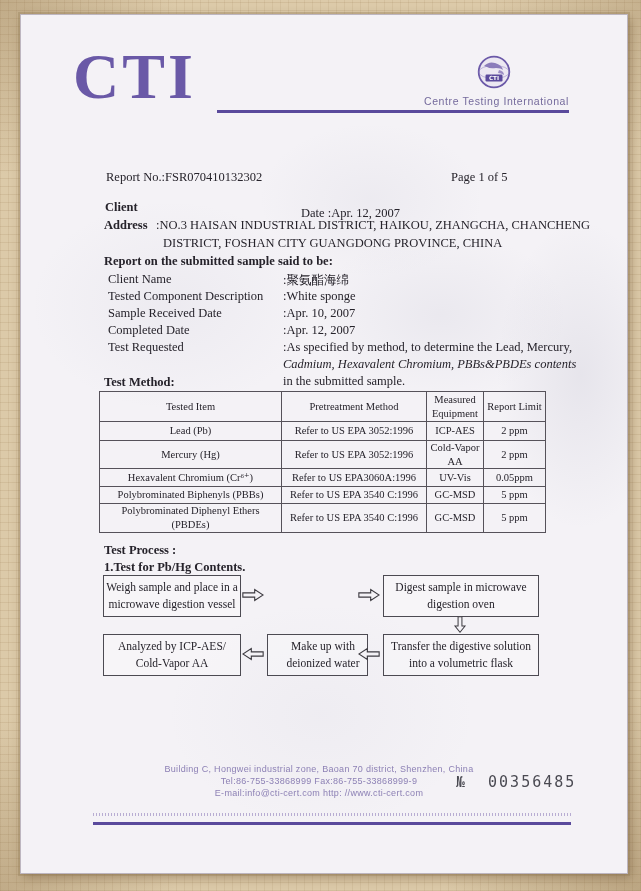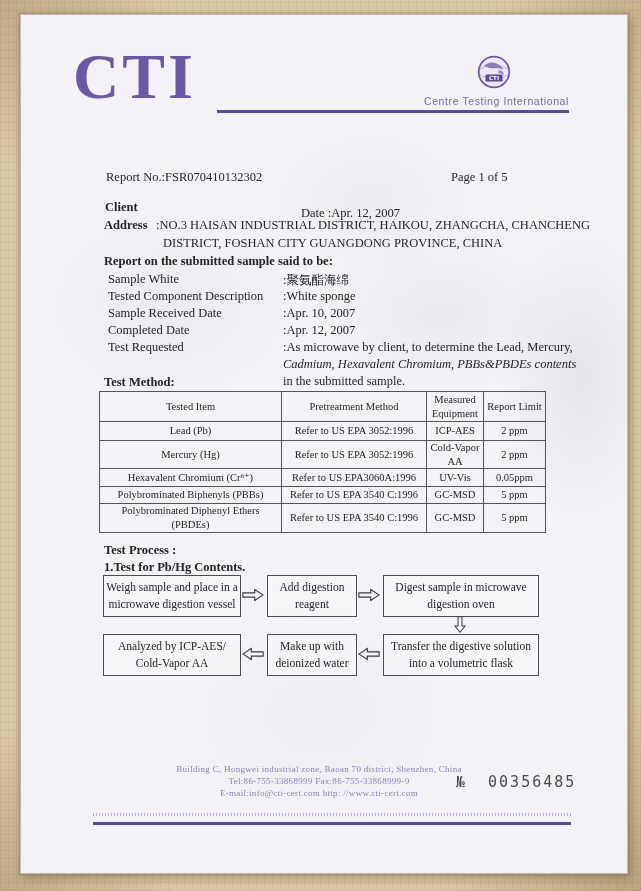--- a/index.html
+++ b/index.html
@@ -52,21 +52,21 @@
   table.method th, table.method td{
     border:1px solid #56525a;text-align:center;vertical-align:middle;
     padding:0 2px;font-weight:normal;line-height:1.3;
   }
   .flowbox{
     border:1.4px solid #4c4a52;background:rgba(255,255,255,0.25);
     display:flex;align-items:center;justify-content:center;text-align:center;
     font-size:11.5px;line-height:1.45;color:#26232b;
   }
   .footer-line{
-    font-family:Liberation Serif, serif;
+    font-family:Liberation Sans, sans-serif;
     font-size:9px;color:#8d81b5;text-align:center;width:440px;left:78px;letter-spacing:0.3px;
   }
   .serial{
     font-family:"DejaVu Sans Mono","DejaVu Sans",monospace;
     color:#4a4a52;font-size:15px;letter-spacing:2px;
   }
   .microline{
     height:3px;
     background:repeating-linear-gradient(90deg, rgba(125,105,175,0.50) 0 1px, transparent 1px 3px);
   }
@@ -96,31 +96,31 @@
   <div class="abs meta" style="left:280px;top:155px;margin-top:36px;">Date :Apr. 12, 2007</div>
   <div class="abs meta" style="left:430px;top:155px;">Page 1 of 5</div>
 
   <div class="abs bodytxt b" style="left:84px;top:185px;text-align:center;">Client</div>
   <div class="abs bodytxt b" style="left:83px;top:203px;">Address</div>
   <div class="abs bodytxt" style="left:135px;top:203px;">:NO.3 HAISAN INDUSTRIAL DISTRICT, HAIKOU, ZHANGCHA, CHANCHENG</div>
   <div class="abs bodytxt" style="left:142px;top:221px;">DISTRICT, FOSHAN CITY GUANGDONG PROVINCE, CHINA</div>
 
   <div class="abs bodytxt b" style="left:83px;top:239px;">Report on the submitted sample said to be:</div>
 
-  <div class="abs bodytxt" style="left:87px;top:257px;">Sample White</div>
+  <div class="abs bodytxt" style="left:87px;top:257px;">Client Name</div>
   <div class="abs bodytxt" style="left:262px;top:257px;">:聚氨酯海绵</div>
   <div class="abs bodytxt" style="left:87px;top:274px;">Tested Component Description</div>
   <div class="abs bodytxt" style="left:262px;top:274px;">:White sponge</div>
   <div class="abs bodytxt" style="left:87px;top:291px;">Sample Received Date</div>
   <div class="abs bodytxt" style="left:262px;top:291px;">:Apr. 10, 2007</div>
   <div class="abs bodytxt" style="left:87px;top:308px;">Completed Date</div>
   <div class="abs bodytxt" style="left:262px;top:308px;">:Apr. 12, 2007</div>
 
   <div class="abs bodytxt" style="left:87px;top:325px;">Test Requested</div>
-  <div class="abs bodytxt" style="left:262px;top:325px;">:As microwave by client, to determine the Lead, Mercury,</div>
+  <div class="abs bodytxt" style="left:262px;top:325px;">:As specified by method, to determine the Lead, Mercury,</div>
   <div class="abs bodytxt" style="left:262px;top:342px;font-style:italic;">Cadmium, Hexavalent Chromium, PBBs&amp;PBDEs contents</div>
   <div class="abs bodytxt" style="left:262px;top:359px;">in the submitted sample.</div>
 
   <div class="abs bodytxt b" style="left:83px;top:360px;">Test Method:</div>
 
   <table class="method abs" style="left:78px;top:376px;">
     <colgroup>
         <col style="width:182px">
         <col style="width:145px">
         <col style="width:57px">
@@ -168,41 +168,40 @@
 
   <div class="abs bodytxt b" style="left:83px;top:528px;">Test Process :</div>
   <div class="abs bodytxt b" style="left:83px;top:545px;">1.Test for Pb/Hg Contents.</div>
 
   <div class="abs flowbox" style="left:82px;top:560px;width:136px;height:40px;">Weigh sample and place in a microwave digestion vessel</div>
   <div class="abs" style="left:221px;top:572px;">
     <svg width="22" height="16" viewBox="0 0 26 16">
         <path d="M1 5.5 H15 V1.5 L25 8 L15 14.5 V10.5 H1 Z" fill="#f4f2f6" stroke="#3c3a40" stroke-width="1.3"></path>
       </svg>
   </div>
-  <div class="abs flowbox" style="left:246px;top:560px;width:88px;height:40px;">Add digestion reagent</div>
   <div class="abs" style="left:337px;top:572px;">
     <svg width="22" height="16" viewBox="0 0 26 16">
         <path d="M1 5.5 H15 V1.5 L25 8 L15 14.5 V10.5 H1 Z" fill="#f4f2f6" stroke="#3c3a40" stroke-width="1.3"></path>
       </svg>
   </div>
   <div class="abs flowbox" style="left:362px;top:560px;width:154px;height:40px;">Digest sample in microwave digestion oven</div>
 
   <div class="abs" style="left:432px;top:601px;">
     <svg width="14" height="17" viewBox="0 0 16 22">
         <path d="M5.5 1 V13 H1.5 L8 21 L14.5 13 H10.5 V1 Z" fill="#f4f2f6" stroke="#3c3a40" stroke-width="1.3"></path>
       </svg>
   </div>
 
   <div class="abs flowbox" style="left:82px;top:619px;width:136px;height:40px;">Analyzed by ICP-AES/ Cold-Vapor AA</div>
   <div class="abs" style="left:221px;top:631px;">
     <svg width="22" height="16" viewBox="0 0 26 16">
         <path d="M25 5.5 H11 V1.5 L1 8 L11 14.5 V10.5 H25 Z" fill="#f4f2f6" stroke="#3c3a40" stroke-width="1.3"></path>
       </svg>
   </div>
-  <div class="abs flowbox" style="left:246px;top:619px;width:88px;height:40px;">Make up with deionized water</div>
+  <div class="abs flowbox" style="left:246px;top:619px;width:88px;height:40px;padding-left:11px;">Make up with deionized water</div>
   <div class="abs" style="left:337px;top:631px;">
     <svg width="22" height="16" viewBox="0 0 26 16">
         <path d="M25 5.5 H11 V1.5 L1 8 L11 14.5 V10.5 H25 Z" fill="#f4f2f6" stroke="#3c3a40" stroke-width="1.3"></path>
       </svg>
   </div>
   <div class="abs flowbox" style="left:362px;top:619px;width:154px;height:40px;">Transfer the digestive solution into a volumetric flask</div>
 
   <div class="abs footer-line" style="top:749px;">Building C, Hongwei industrial zone, Baoan 70 district, Shenzhen, China</div>
   <div class="abs footer-line" style="top:761px;">Tel:86-755-33868999      Fax:86-755-33868999-9</div>
   <div class="abs footer-line" style="top:773px;">E-mail:info@cti-cert.com      http: //www.cti-cert.com</div>

